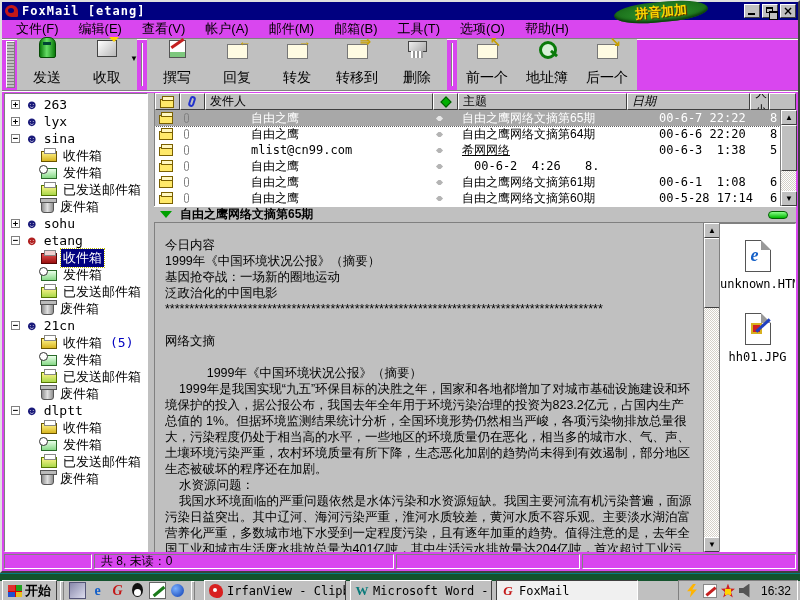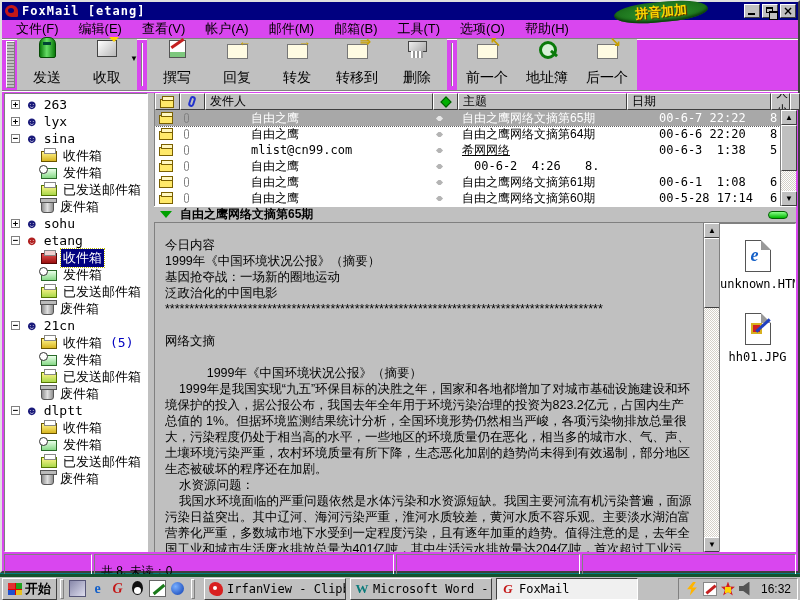--- a/index.html
+++ b/index.html
@@ -136,27 +136,27 @@
   .attitem{margin-bottom:22px;}
   .doc-icon{width:26px;height:32px;background:#fff;border:1px solid #555;position:relative;margin:0 auto;}
   .doc-icon::before{content:"";position:absolute;top:-1px;right:-1px;border:5px solid;border-color:#fff #fff #999 #999;}
   .html-doc-icon::after{content:"e";position:absolute;left:5px;top:4px;
     font:bold italic 18px "Liberation Serif","DejaVu Serif",serif;color:#1560c8;}
   .image-doc-icon .sq{position:absolute;left:5px;top:9px;width:11px;height:11px;background:#d02020;border:2px solid #d8b020;}
   .image-doc-icon .pen{position:absolute;left:8px;top:10px;width:18px;height:3px;background:#2040c0;transform:rotate(-42deg);}
   .attach-label{text-align:center;font:12px "DejaVu Sans Mono","Liberation Mono",monospace;margin-top:5px;}
   
   .statusbar{position:absolute;left:2px;right:2px;bottom:2px;height:17px;display:flex;gap:2px;padding-top:2px;}
-  .sp{border:1px solid;border-color:#808080 #fff #fff #808080;height:15px;display:flex;align-items:center;padding:16px 6px;font-size:12px;}
+  .sp{border:1px solid;border-color:#808080 #fff #fff #808080;height:15px;display:flex;align-items:center;padding:6px 6px;font-size:12px;}
   .sp1{width:88px;}
   .sp2{width:300px;}
   .sp3{width:184px;}
   .sp4{flex:1;}
   
-  .taskbar{position:absolute;left:0;right:0;top:574px;height:26px;background:#c0c0c0;border-top:3px solid #14532d;
+  .taskbar{position:absolute;left:0;right:0;top:574px;height:26px;background:#c0c0c0;border-top:7px solid #14532d;
     display:flex;align-items:center;padding:0 2px;gap:3px;}
   .startbtn{height:22px;background:#c0c0c0;border:1px solid;border-color:#fff #404040 #404040 #fff;
     display:flex;align-items:center;gap:3px;padding:0 5px;font-weight:bold;font-size:13px;cursor:default;}
   .winflag{width:14px;height:12px;flex:none;background:#d00;
     background-image:linear-gradient(#e03030,#e03030),linear-gradient(#20a020,#20a020),
       linear-gradient(#2050d0,#2050d0),linear-gradient(#e8c020,#e8c020);
     background-size:7px 6px,7px 6px,7px 6px,7px 6px;background-position:0 0,8px 0,0 7px,8px 7px;background-repeat:no-repeat;}
   .tgrip{width:4px;height:20px;border:1px solid;border-color:#fff #808080 #808080 #fff;}
   .quicklaunch{display:flex;align-items:center;gap:3px;padding:0 2px;}
   .ql{width:17px;height:17px;position:relative;text-align:center;
@@ -383,21 +383,21 @@
               <span class="mail-env"></span>
             </div>
             <div class="hcell" style="width: 25px;">
               <span class="hdr-clip"></span>
             </div>
             <div class="hcell" style="width: 228px;">发件人</div>
             <div class="hcell" style="width: 25px;">
               <span class="gdiam"></span>
             </div>
             <div class="hcell" style="width: 169px;">主题</div>
-            <div class="hcell" style="width: 144px;">日期</div>
+            <div class="hcell" style="width: 123px; font-style: italic;">日期</div>
             <div class="hcell" style="width: 19px;">大小</div>
             <div class="hcell" style="flex: 1 1 0%;"></div>
           </div>
         <div class="mlrows">
             <div class="mrow sel">
               <div class="mcell" style="width: 25px;">
                 <span class="mail-env"></span>
               </div>
               <div class="mcell" style="width: 25px;">
                 <span class="clip"></span>

